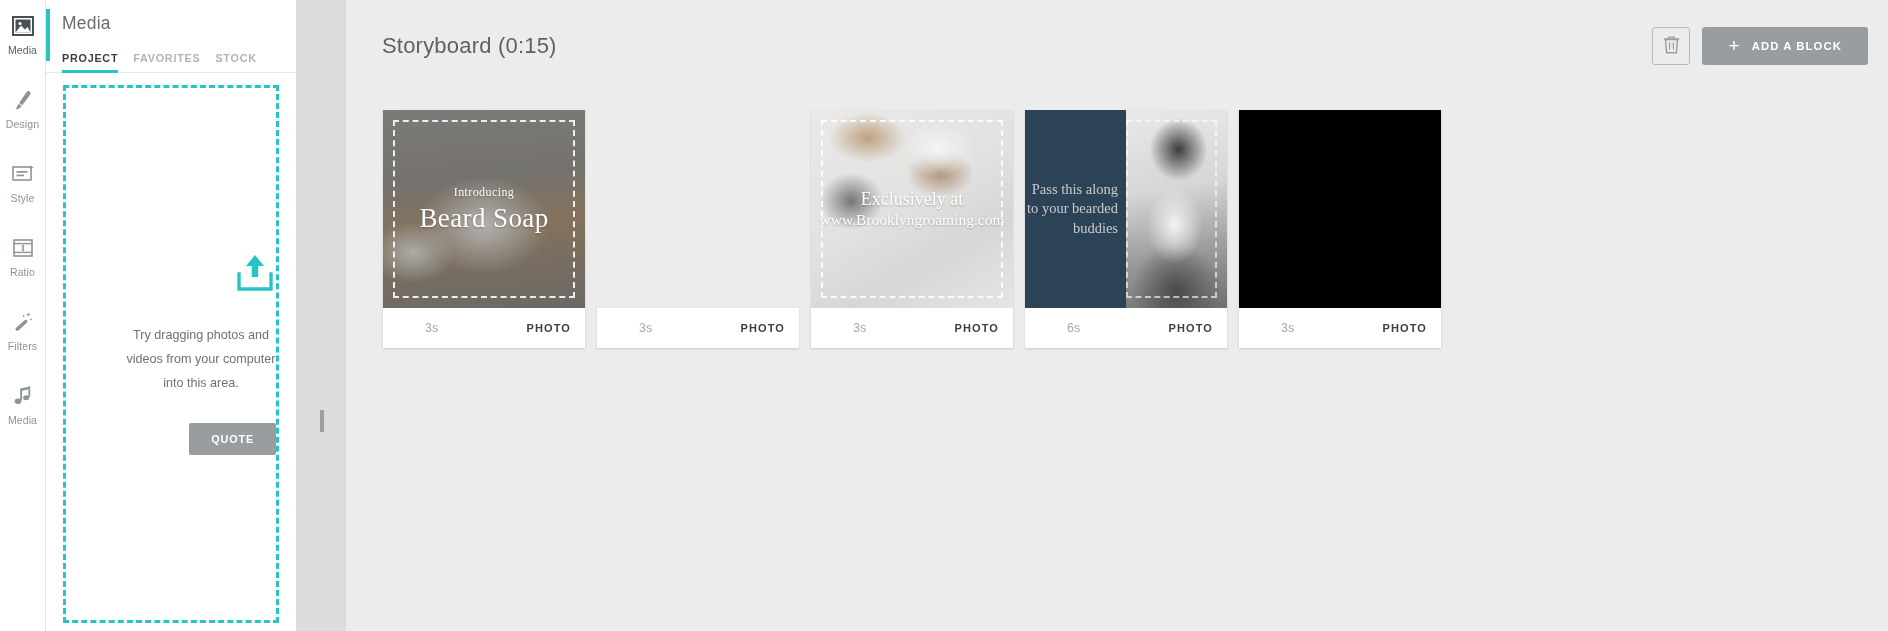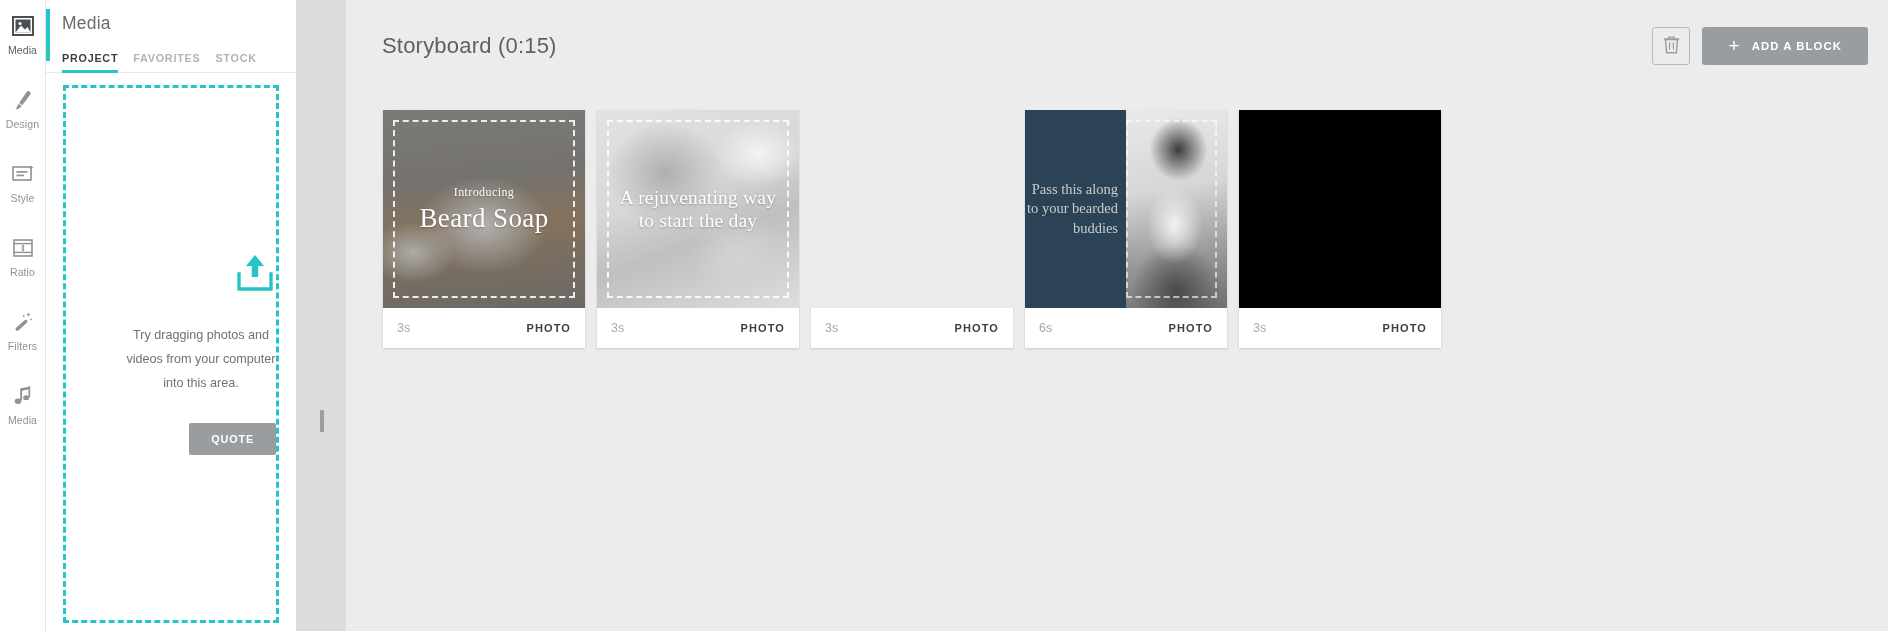--- a/index.html
+++ b/index.html
@@ -247,20 +247,21 @@
     color: #ffffff;
     text-shadow: 0 1px 2px rgba(0,0,0,.25);
     padding: 0 14px;
   }
   .meta {
     height: 40px;
     display: flex;
     align-items: center;
     justify-content: space-between;
     padding: 0 14px;
+    margin-left: 28px;
   }
   .meta .dur {
     font-size: 12.4px;
     color: #a3a8ab;
   }
   .meta .kind {
     font-size: 11px;
     font-weight: bold;
     letter-spacing: 1.1px;
     color: #3b4044;
@@ -479,36 +480,36 @@
             <div class="c1-big">Beard Soap</div>
           </div>
         </div>
         <div class="meta">
           <span class="dur">3s</span>
           <span class="kind">PHOTO</span>
         </div>
       </div>
 
       <div class="card">
-        <div class="thumb">
-          <div class="bg art2"></div>
-          <div class="art2-veil"></div>
-          <div class="safe"></div>
-          <div class="overlay-text">
-            <div class="c2-line">A rejuvenating way</div>
-            <div class="c2-line">to start the day</div>
-          </div>
-        </div>
         <div class="meta">
           <span class="dur">3s</span>
           <span class="kind">PHOTO</span>
         </div>
       </div>
 
       <div class="card">
+        <div class="thumb">
+          <div class="bg art3"></div>
+          <div class="art3-veil"></div>
+          <div class="safe"></div>
+          <div class="overlay-text">
+            <div class="c3-l1">Exclusively at</div>
+            <div class="c3-l2">www.Brooklyngroaming.com</div>
+          </div>
+        </div>
         <div class="meta">
           <span class="dur">3s</span>
           <span class="kind">PHOTO</span>
         </div>
       </div>
 
       <div class="card">
         <div class="thumb">
           <div class="art4-left">
             <div class="c4-text">Pass this along to your bearded buddies</div>

